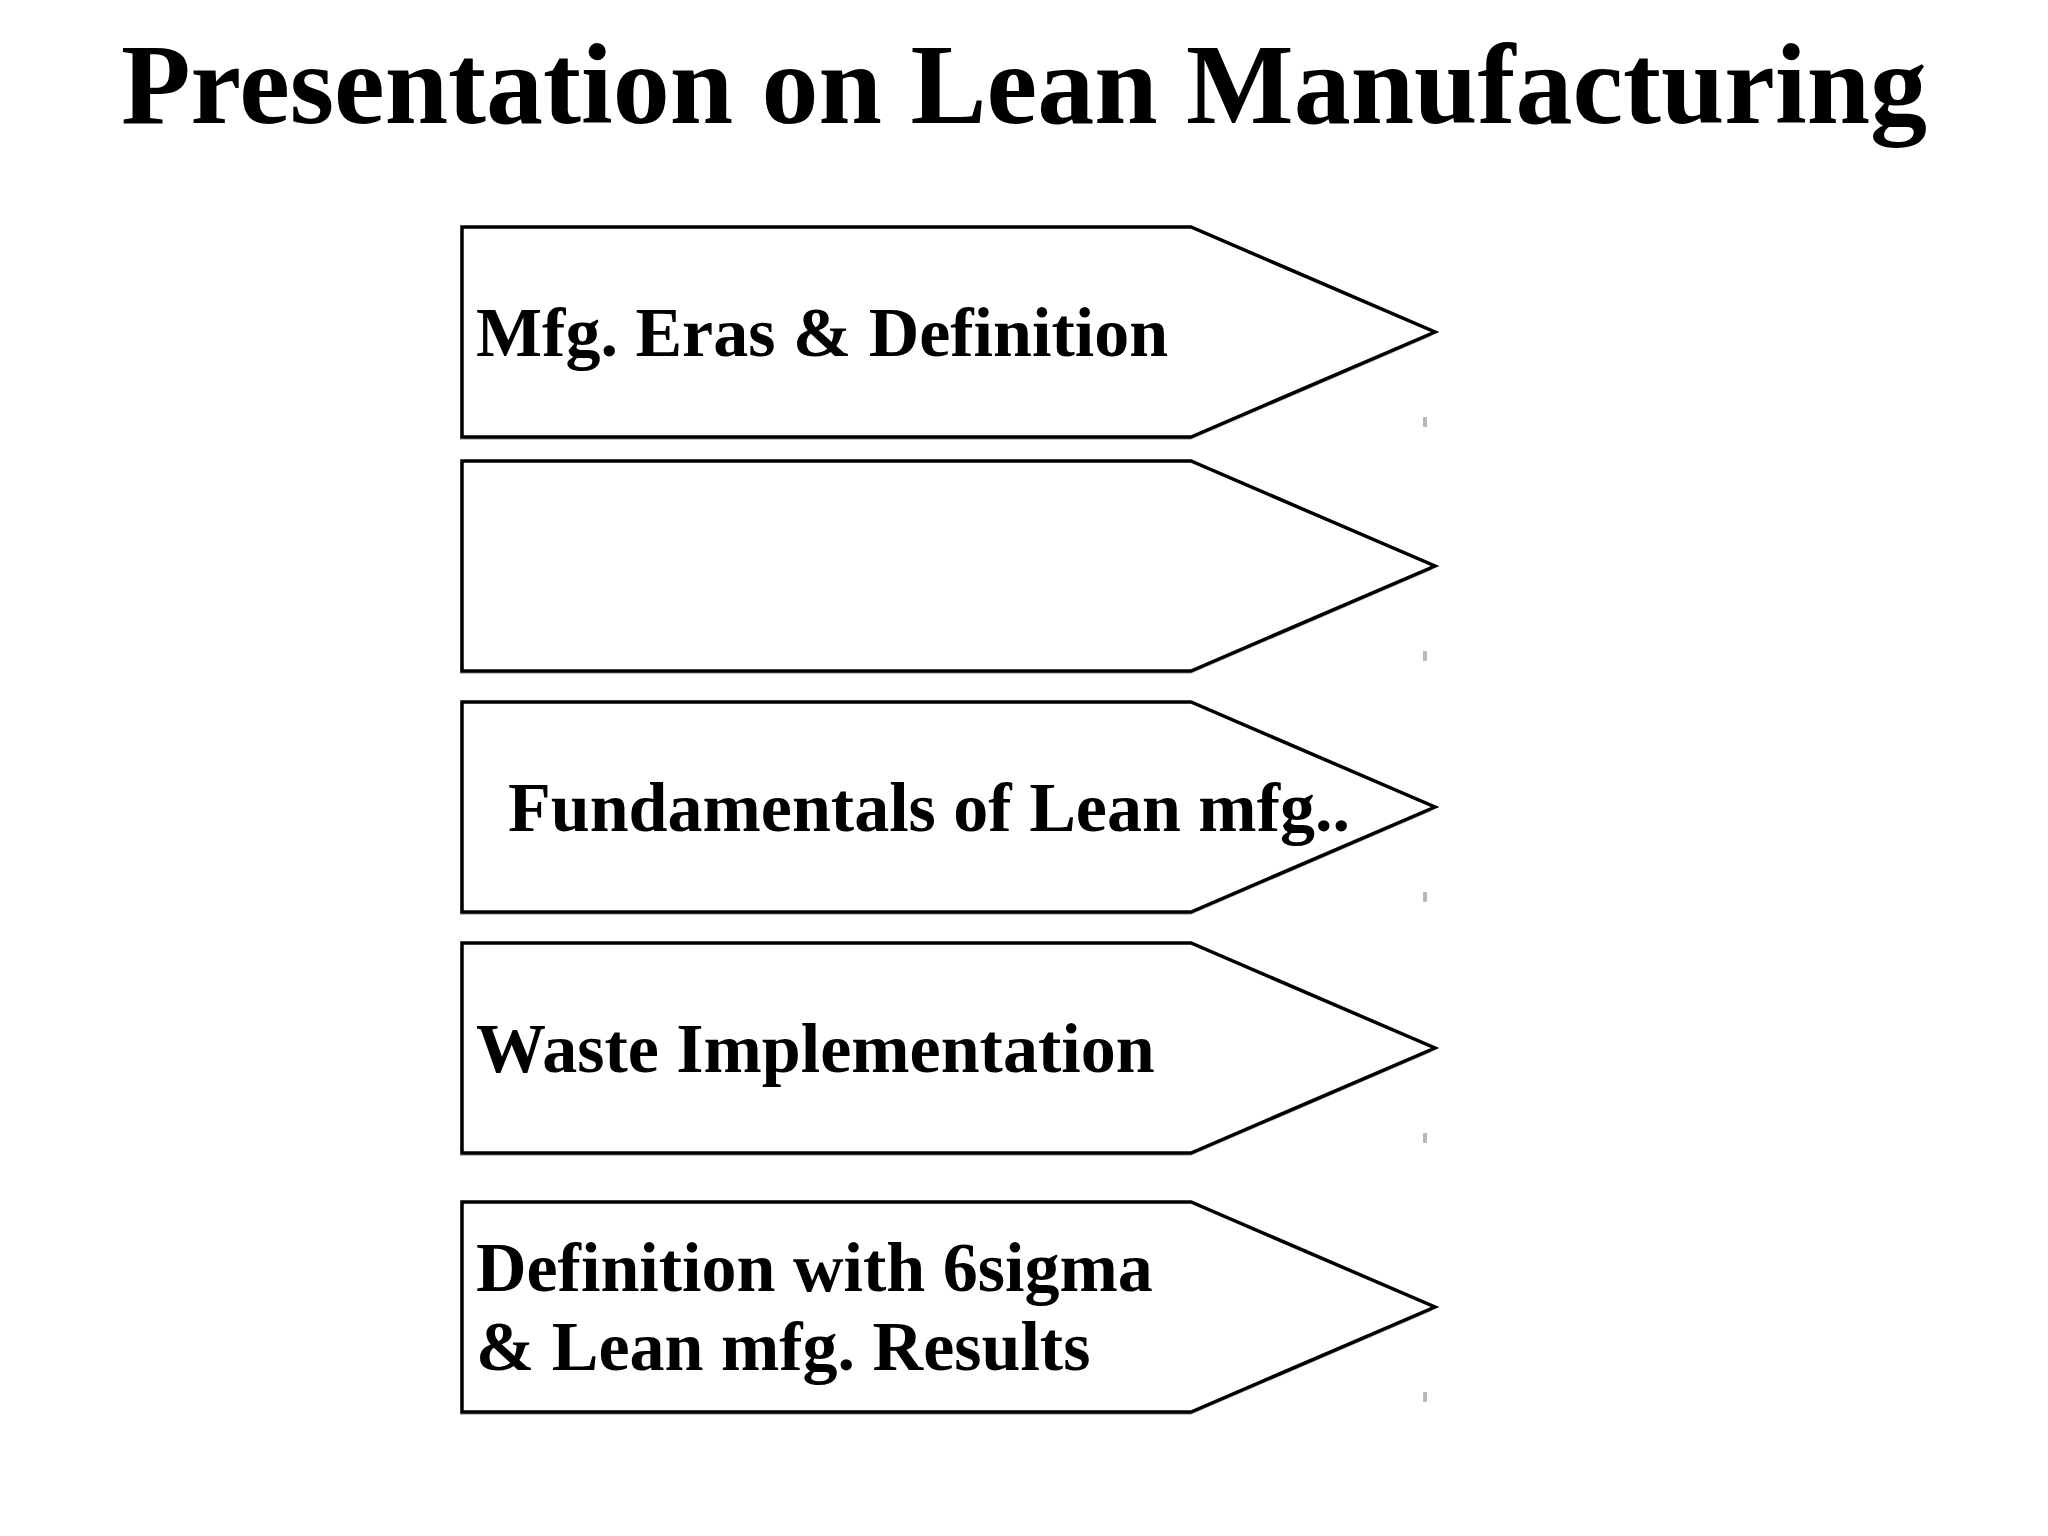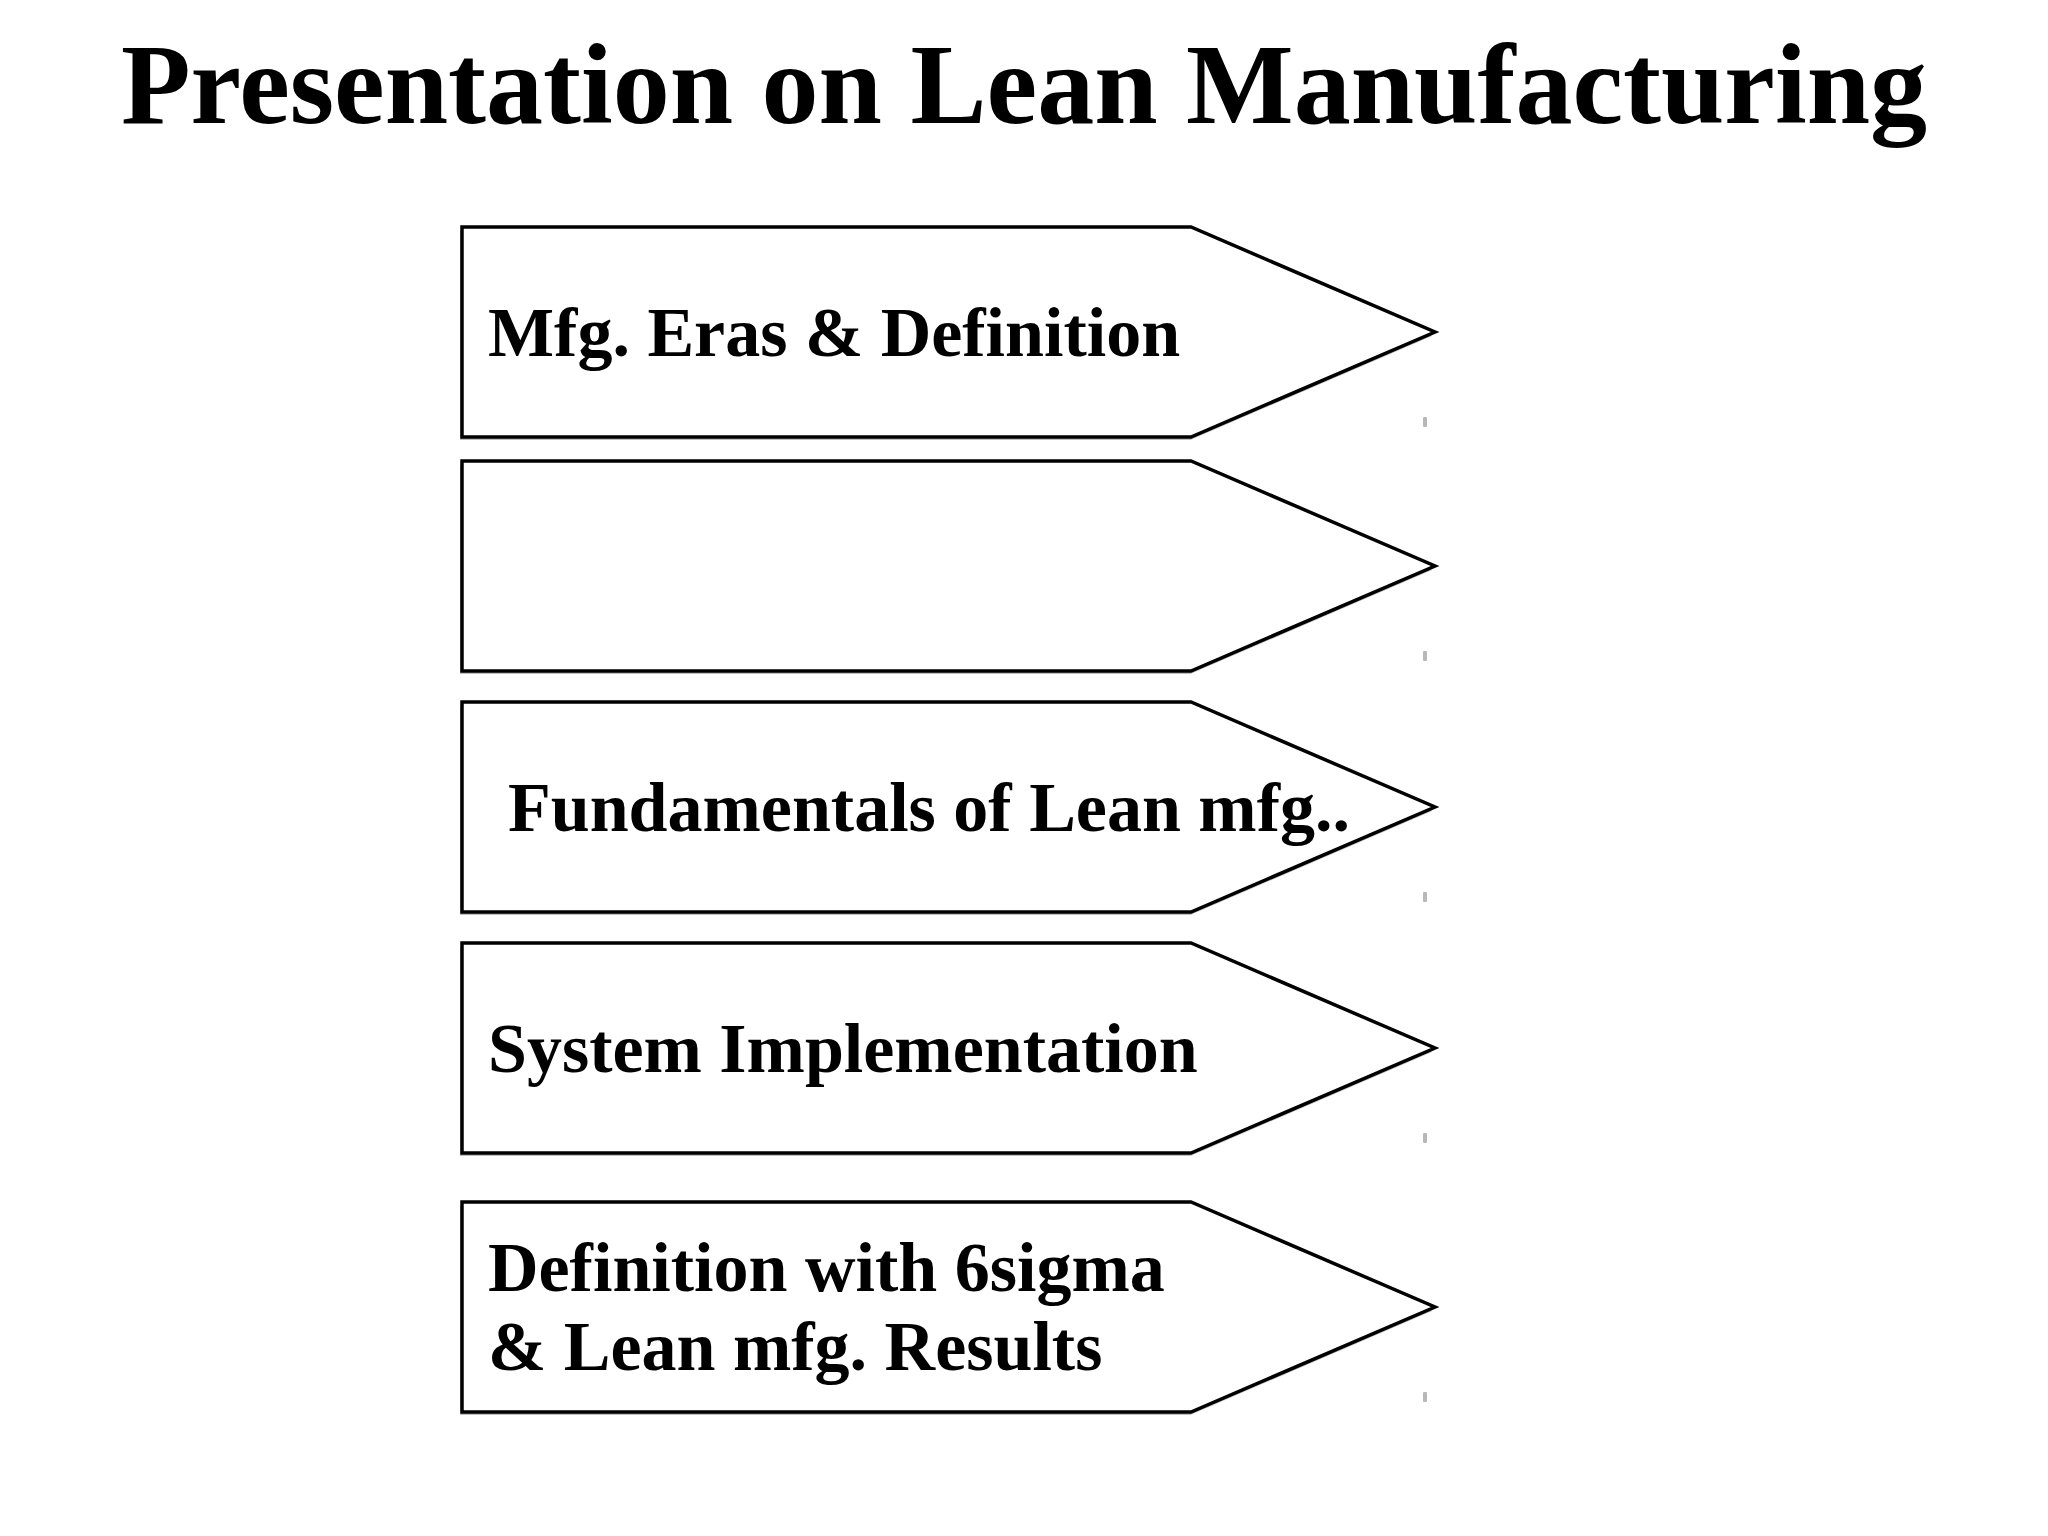--- a/index.html
+++ b/index.html
@@ -54,21 +54,21 @@
   }
   .arrow-text {
     position: absolute;
     left: 0;
     top: 0;
     width: 730px;
     height: 216px;
     display: flex;
     flex-direction: column;
     justify-content: center;
-    padding-left: 28px;
+    padding-left: 16px;
     box-sizing: border-box;
     font-weight: bold;
     font-size: 70px;
     line-height: 79px;
     white-space: nowrap;
   }
   .arrow-text.indented {
     padding-left: 48px;
   }
   .arrow-label-line {
@@ -127,21 +127,21 @@
     </div>
     <div class="artifact-speck"></div>
   </div>
 
   <div class="arrow-wrap pos-4">
     <svg viewBox="0 0 982 216">
       <polygon class="arrow-shadow" points="2,3 731,3 975,108 731,213 2,213" transform="translate(-3,4)"></polygon>
       <polygon class="arrow-body" points="2,3 731,3 975,108 731,213 2,213"></polygon>
     </svg>
     <div class="arrow-text">
-      <span class="arrow-label-line">System Implementation</span>
+      <span class="arrow-label-line">Waste Implementation</span>
     </div>
     <div class="artifact-speck"></div>
   </div>
 
   <div class="arrow-wrap pos-5">
     <svg viewBox="0 0 982 216">
       <polygon class="arrow-shadow" points="2,3 731,3 975,108 731,213 2,213" transform="translate(-3,4)"></polygon>
       <polygon class="arrow-body" points="2,3 731,3 975,108 731,213 2,213"></polygon>
     </svg>
     <div class="arrow-text">

